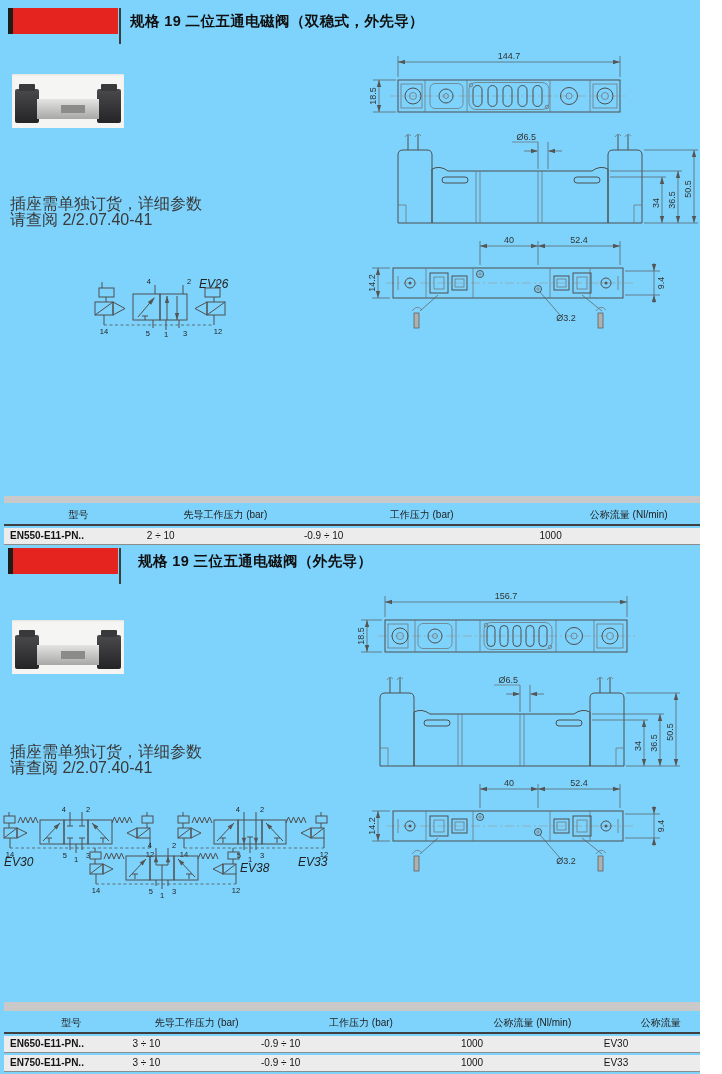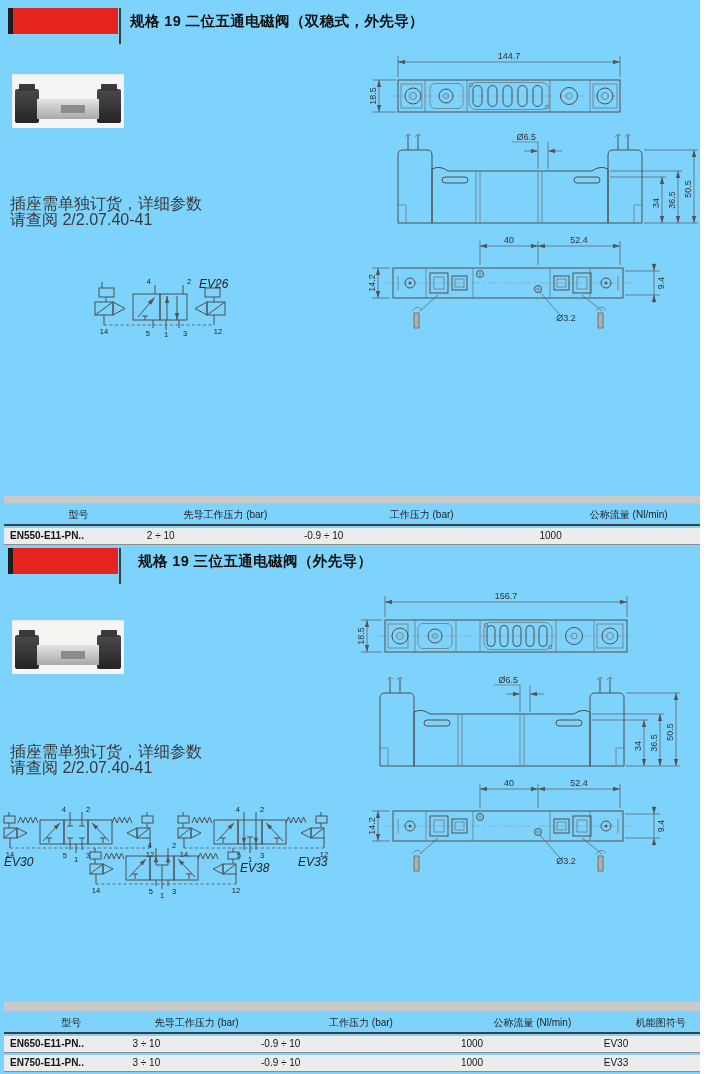--- a/index.html
+++ b/index.html
@@ -585,21 +585,21 @@
   </svg>
   <div class="abs sym-label" style="left:240px; top:861px;">EV38</div>
 
   <div class="dtable" style="top:1002px;">
     <div class="tband tall"></div>
     <div class="trow cols5 thead">
       <div>型号</div>
       <div>先导工作压力 (bar)</div>
       <div>工作压力 (bar)</div>
       <div>公称流量 (Nl/min)</div>
-      <div>机能图符号</div>
+      <div>公称流量</div>
     </div>
     <div class="trow cols5 tdata">
       <div>EN650-E11-PN..</div>
       <div>3 ÷ 10</div>
       <div>-0.9 ÷ 10</div>
       <div>1000</div>
       <div>EV30</div>
     </div>
     <div class="trow cols5 tdata">
       <div>EN750-E11-PN..</div>

